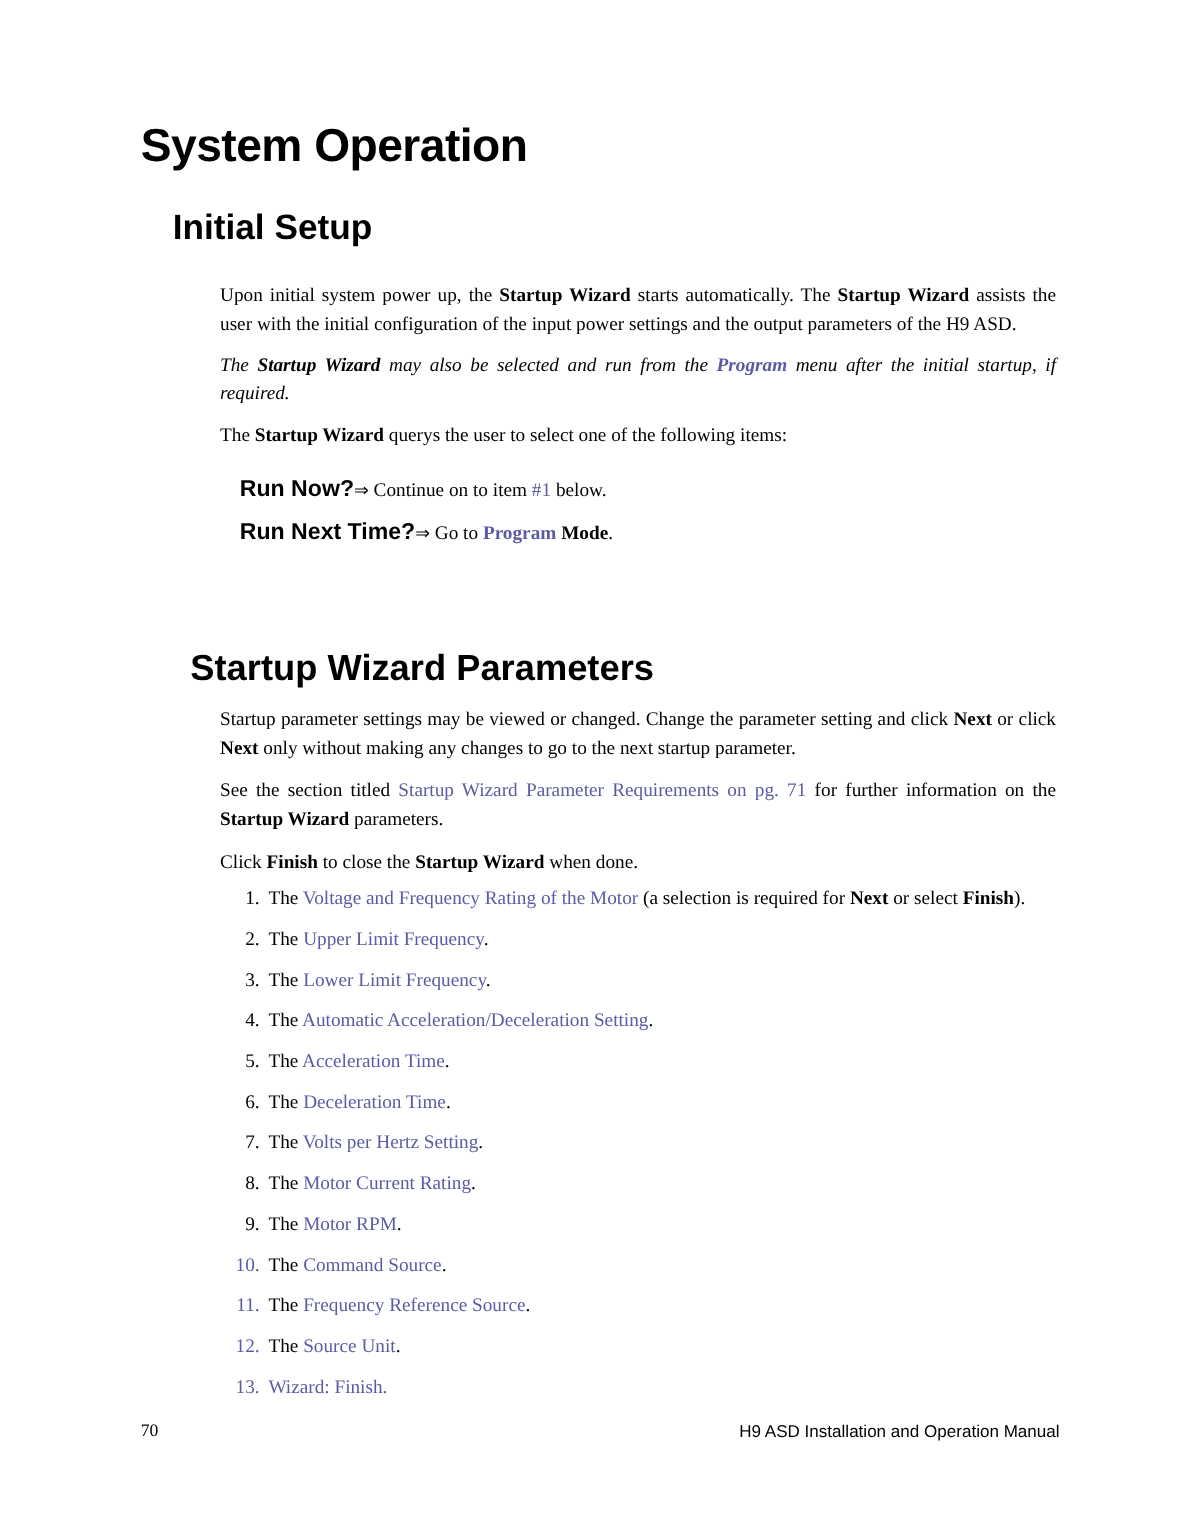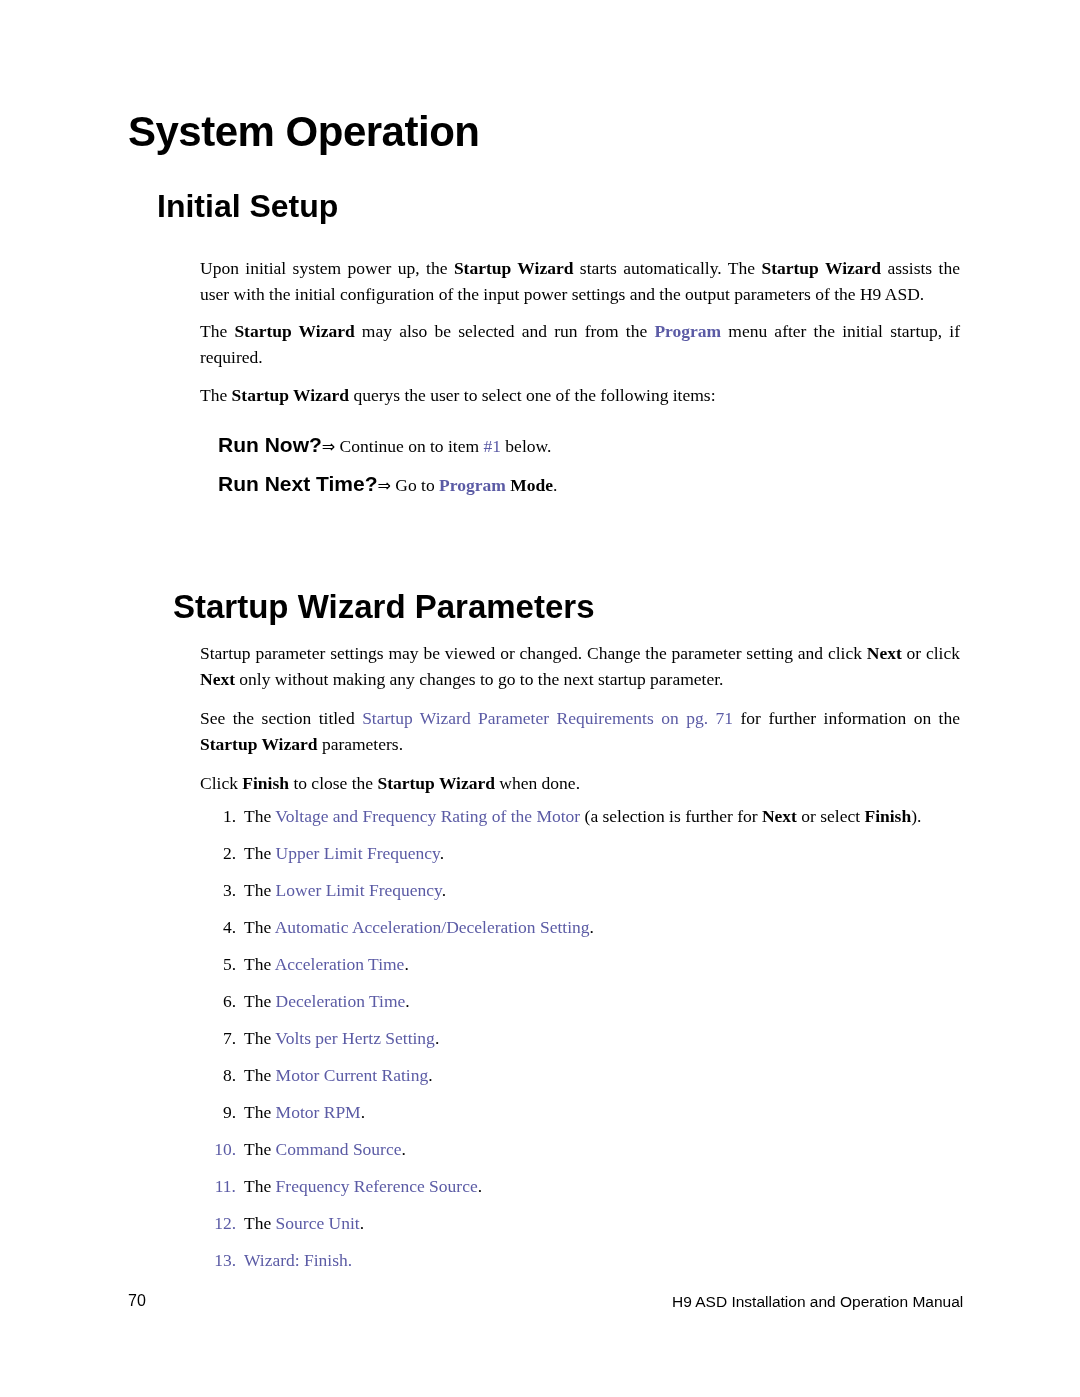--- a/index.html
+++ b/index.html
@@ -102,21 +102,21 @@
     color: #000;
   }
   .olist .row.colored .num { color: #5B5BA5; }
   .olist .txt { flex: 1 1 auto; }
 
   
   .footer-page {
     position: absolute;
     left: 128px;
     top: 1292px;
-    font-family: Liberation Sans, sans-serif;
+    font-family: Liberation Serif, serif;
     font-size: 16px;
     color: #000;
   }
   .footer-text {
     position: absolute;
     left: 672px;
     top: 1293px;
     font-family: "Liberation Sans", sans-serif;
     font-size: 15.5px;
     color: #000;
@@ -129,21 +129,21 @@
 <div class="page">
 
   <h1 class="chapter-title">System Operation</h1>
 
   <h2 class="section-title">Initial Setup</h2>
 
   <div class="para" style="left:200px; top:255px; width:760px;">
     <span>Upon initial system power up, the </span><span class="b">Startup Wizard</span><span> starts automatically. The </span><span class="b">Startup Wizard</span><span> assists the user with the initial configuration of the input power settings and the output parameters of the H9 ASD.</span>
   </div>
 
-  <div class="para" style="left:200px; top:318px; width:760px;">
+  <div class="para" style="left:200px; top:318px; width:760px;font-style:italic;">
     <span>The </span><span class="b">Startup Wizard</span><span> may also be selected and run from the </span><span class="b link">Program</span><span> menu after the initial startup, if required.</span>
   </div>
 
   <div class="para" style="left:200px; top:382px; width:760px; text-align:left;">
     <span>The </span><span class="b">Startup Wizard</span><span> querys the user to select one of the following items:</span>
   </div>
 
   <div class="query-item" style="left:218px; top:432px;">
     <span class="query-label">Run Now?</span><span class="arrow">⇒</span><span> Continue on to item </span><span class="link">#1</span><span> below.</span>
   </div>
@@ -164,21 +164,21 @@
   </div>
 
   <div class="para" style="left:200px; top:770px; width:760px; text-align:left;">
     <span>Click </span><span class="b">Finish</span><span> to close the </span><span class="b">Startup Wizard</span><span> when done.</span>
   </div>
 
   <div class="olist">
 
     <div class="row">
       <span class="num">1.</span>
-      <span class="txt"><span>The </span><span class="link">Voltage and Frequency Rating of the Motor</span><span> (a selection is further for </span><span class="b">Next</span><span> or select </span><span class="b">Finish</span><span>).</span></span>
+      <span class="txt"><span>The </span><span class="link">Voltage and Frequency Rating of the Motor</span><span> (a selection is required for </span><span class="b">Next</span><span> or select </span><span class="b">Finish</span><span>).</span></span>
     </div>
 
     <div class="row">
       <span class="num">2.</span>
       <span class="txt"><span>The </span><span class="link">Upper Limit Frequency</span><span>.</span></span>
     </div>
 
     <div class="row">
       <span class="num">3.</span>
       <span class="txt"><span>The </span><span class="link">Lower Limit Frequency</span><span>.</span></span>

